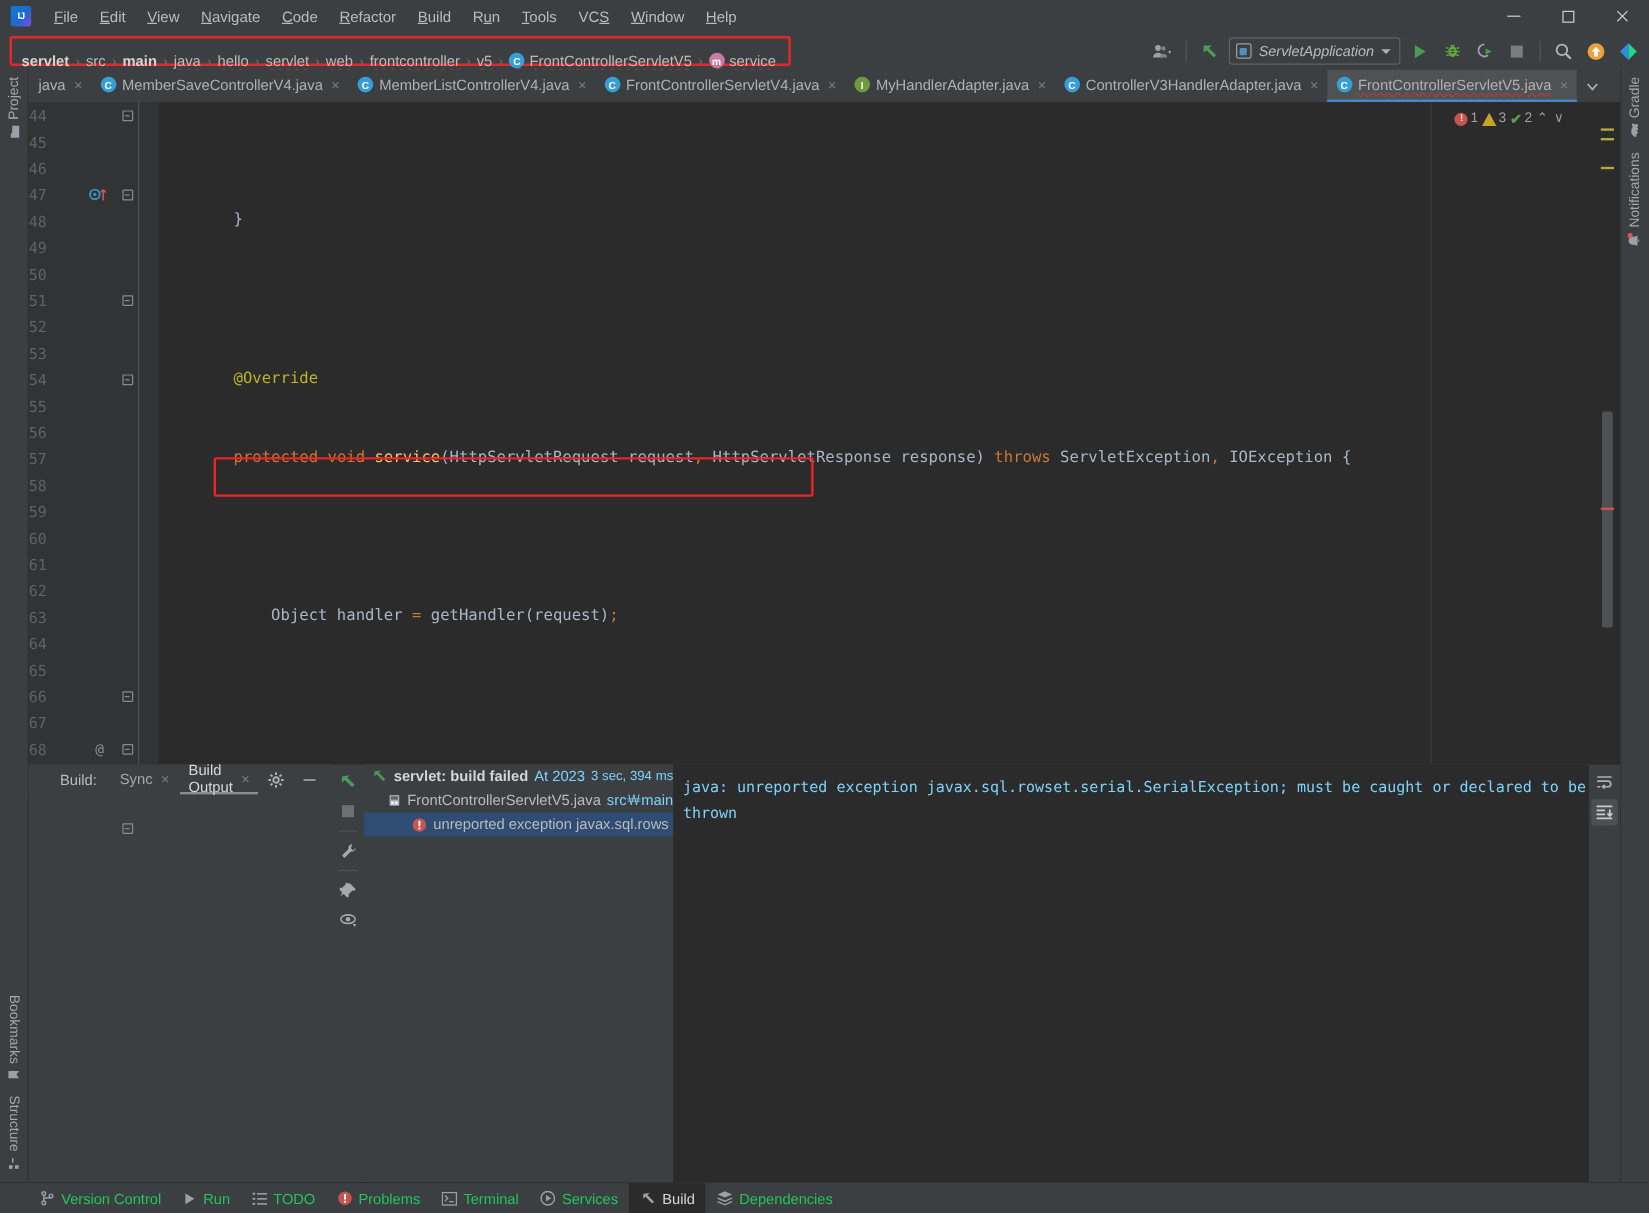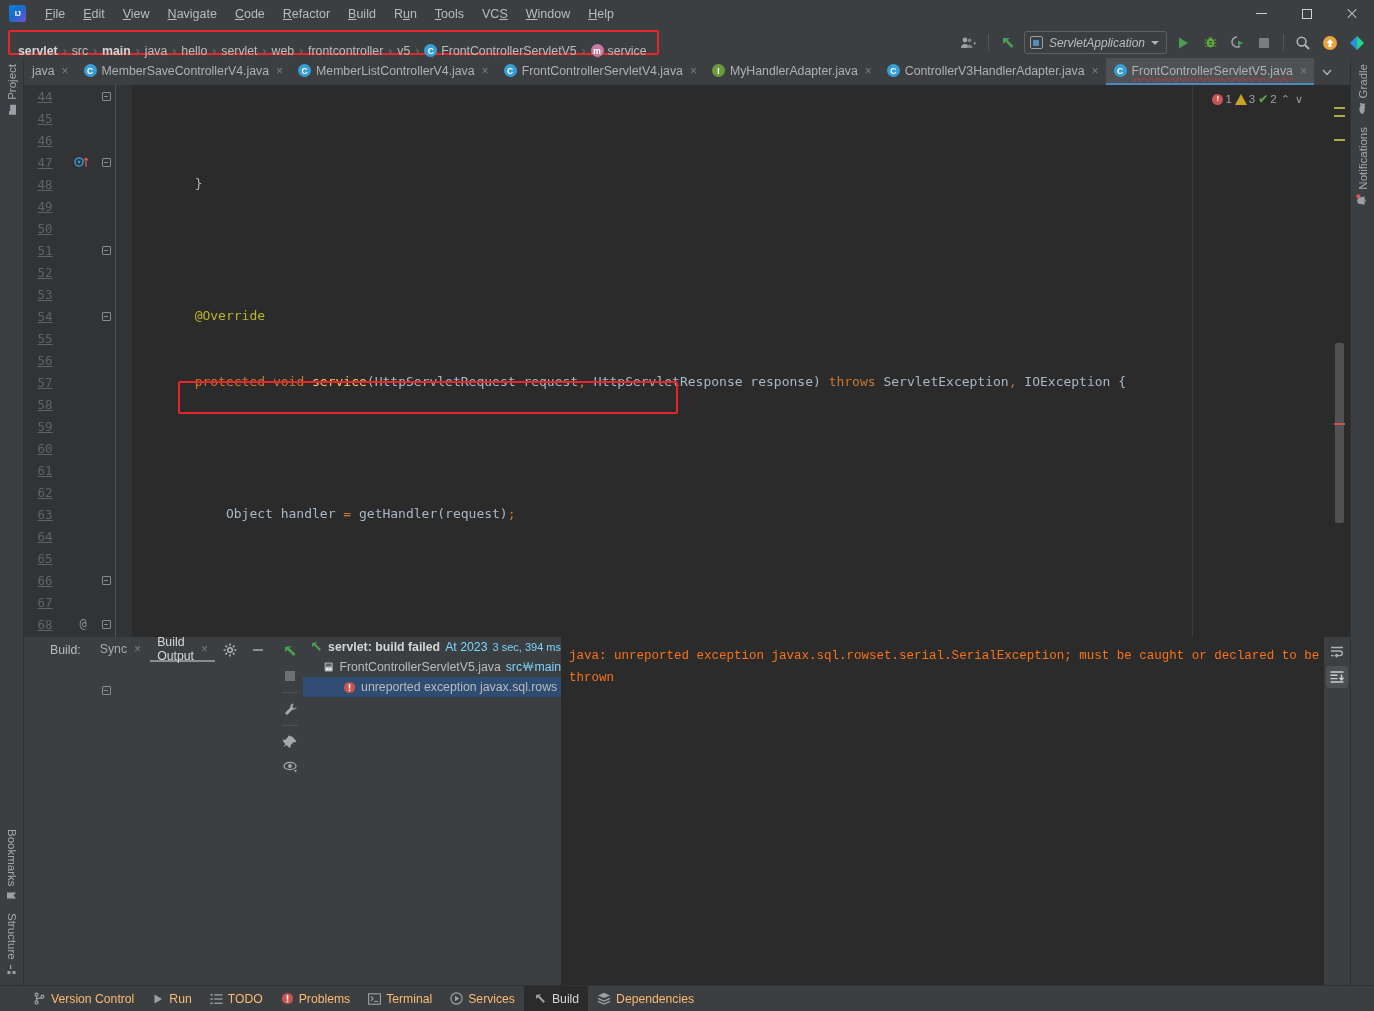--- a/index.html
+++ b/index.html
@@ -136,21 +136,21 @@
   .tclose { color: #7d7d7d; font-size: 12px; margin-left: 2px; line-height: 1; }
   .tabs-right { margin-left: auto; display: flex; align-items: center; padding-right: 2px; flex: 0 0 auto; }
 
   
   .editor-wrap { flex: 1 1 auto; display: flex; background: #2b2b2b; min-height: 0; position: relative; }
   .gutter {
     width: 108px; background: #313335; flex: 0 0 108px; position: relative;
     font-family: "DejaVu Sans Mono", monospace; font-size: 12.5px; color: #606366;
   }
   .grow { display: flex; align-items: center; height: 22px; position: relative; }
-  .gnum { width: 46px; text-align: center; padding-right: 4px; color: #606366; text-decoration: underline; }
+  .gnum { width: 46px; text-align: left; padding-right: 4px; color: #606366; }
   .gmark { width: 26px; display:flex; align-items:center; justify-content:center; }
   .gfold { width: 20px; display:flex; align-items:center; justify-content:center; color:#838689; font-size:11px; }
   .fold-box {
     width: 9px; height: 9px; border: 1px solid #888b8d; position: relative; border-radius:1px;
   }
   .fold-box::after { content:""; position:absolute; left:1.5px; right:1.5px; top:3px; height:1px; background:#888b8d; }
   .fold-line { position:absolute; left: 91px; top:0; bottom:0; width:1px; background:#4f5254; }
 
   .code {
     flex: 1 1 auto; position: relative; overflow: hidden;
@@ -220,33 +220,33 @@
   .tnode.sel { background: #2f4c72; }
   .tnode .dim { color: #7dd3fc; }
   .tnode b { font-weight: bold; color: #d5d5d5; }
   .build-console {
     flex: 1 1 auto; background: #2b2b2b; position: relative; overflow: hidden;
     font-family: "DejaVu Sans Mono", monospace; font-size: 12.5px; line-height: 22px;
     padding: 8px 0 0 8px;
   }
   .bc-link { color: #589df6; text-decoration: underline; }
   .bc-lineno { color: #589df6; }
-  .bc-err { color: #f97316; font-family: Liberation Mono, monospace; }
+  .bc-err { color: #7dd3fc; }
   .bc-right {
     position: absolute; right: 0; top: 0; bottom: 0; width: 26px; background: #3c3f41;
     display: flex; flex-direction: column; align-items: center; padding-top: 4px; gap: 3px;
   }
 
   
   .statusbar {
     height: 26px; flex: 0 0 26px; background: #3c3f41; display: flex; align-items: center;
     padding-left: 24px; gap: 0px; border-top: 1px solid #323232;
   }
   .sb-item {
-    display: flex; align-items: center; gap: 5px; font-size: 12.2px; color: #fdba74;
+    display: flex; align-items: center; gap: 5px; font-size: 12.2px; color: #22c55e;
     padding: 3px 9px; height: 26px; box-sizing: border-box;
   }
   .sb-item.active { background: #2b2b2b; color: #d7d7d7; }
 
   
   .ic { display:inline-block; flex:0 0 auto; }
   svg { display:block; }
 </style>
 </head>
 <body>

